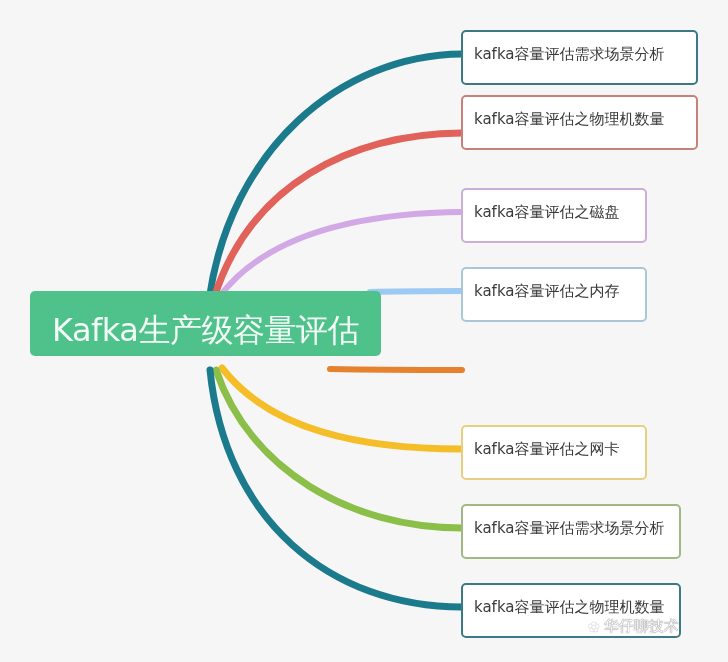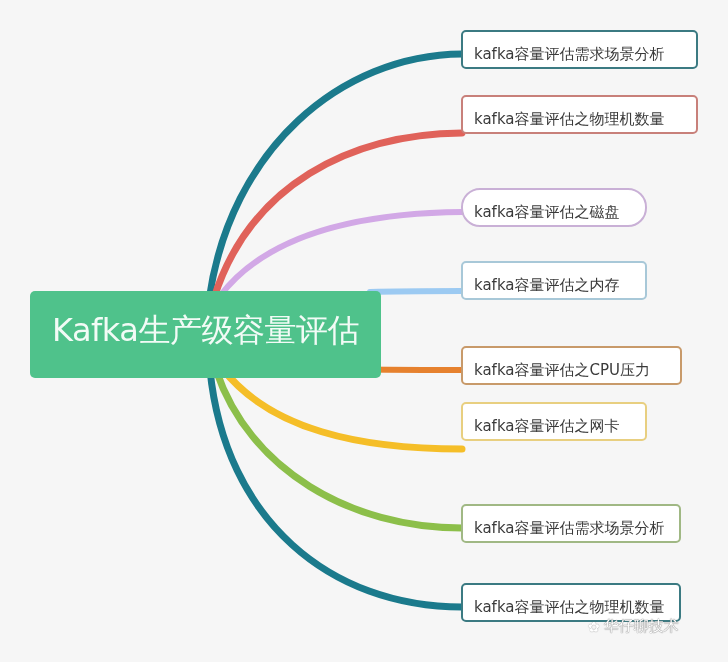--- a/index.html
+++ b/index.html
@@ -7,35 +7,35 @@
     width: 728px; height: 662px;
     background: #f6f6f6;
     position: relative;
     overflow: hidden;
     font-family: "DejaVu Sans", "Liberation Sans", sans-serif;
   }
   #canvas { position: absolute; left: 0; top: 0; width: 728px; height: 662px; }
   svg.links { position: absolute; left: 0; top: 0; }
   .root {
     position: absolute;
-    left: 30px; top: 291px; width: 351px; height: 87px;
+    left: 30px; top: 291px; width: 351px; height: 65px;
     background: #4fc28b;
     border-radius: 5px;
     color: #f2fbf6;
     font-size: 32px;
     line-height: 79px;
     text-align: center;
     box-sizing: border-box;
     white-space: nowrap;
     letter-spacing: -0.5px;
   }
   .node {
     position: absolute;
     left: 461px;
-    height: 39px;
+    height: 55px;
     box-sizing: border-box;
     background: #ffffff;
     border: 2px solid #888;
     border-radius: 5px;
     font-size: 15px;
     color: #3a3a3a;
     line-height: 45px;
     padding-left: 11px;
     white-space: nowrap;
   }
@@ -62,24 +62,23 @@
     <path fill="none" stroke-width="6" stroke-linecap="round" d="M 330 369 C 380 370, 420 370, 462 370" stroke="#e6812e"></path>
     <path fill="none" stroke-width="7" stroke-linecap="round" d="M 222 368 C 270 430, 360 449, 462 449" stroke="#f5be28"></path>
     <path fill="none" stroke-width="7" stroke-linecap="round" d="M 216 370 C 250 470, 350 528, 462 528" stroke="#8cbf4a"></path>
     <path fill="none" stroke-width="7" stroke-linecap="round" d="M 210 370 C 225 520, 330 607, 462 607" stroke="#1b7a8c"></path>
   </svg>
 
   <div class="root" style="background: rgb(79, 194, 139); color: rgb(242, 251, 246);">Kafka生产级容量评估</div>
 
   <div class="node" style="top: 30px; width: 237px; border-color: rgb(59, 122, 130);">kafka容量评估需求场景分析</div>
   <div class="node" style="top: 95px; width: 237px; border-color: rgb(200, 128, 122);">kafka容量评估之物理机数量</div>
-  <div class="node" style="top: 188px; width: 186px; border-color: rgb(201, 176, 214); border-radius: 19px;">kafka容量评估之磁盘</div>
-  <div class="node" style="top: 261px; width: 186px; border-color: rgb(168, 200, 216);">kafka容量评估之内存</div>
-  <div class="node" style="top: 346px; width: 221px; border-color: rgb(200, 154, 106);">kafka容量评估之CPU压力</div>
-  <div class="node" style="top: 402px; width: 186px; border-color: rgb(232, 207, 128);">kafka容量评估之网卡</div>
+  <div class="node" style="top: 188px; width: 186px; border-color: rgb(201, 176, 214);">kafka容量评估之磁盘</div>
+  <div class="node" style="top: 267px; width: 186px; border-color: rgb(168, 200, 216);">kafka容量评估之内存</div>
+  <div class="node" style="top: 425px; width: 186px; border-color: rgb(232, 207, 128);">kafka容量评估之网卡</div>
   <div class="node" style="top: 504px; width: 220px; border-color: rgb(160, 184, 132);">kafka容量评估需求场景分析</div>
   <div class="node" style="top: 583px; width: 220px; border-color: rgb(59, 122, 130);">kafka容量评估之物理机数量</div>
 
   <div class="watermark">
     <span class="wm-icon">✿</span>
     <span>华仔聊技术</span>
   </div>
 </div>
 
 </body></html>

